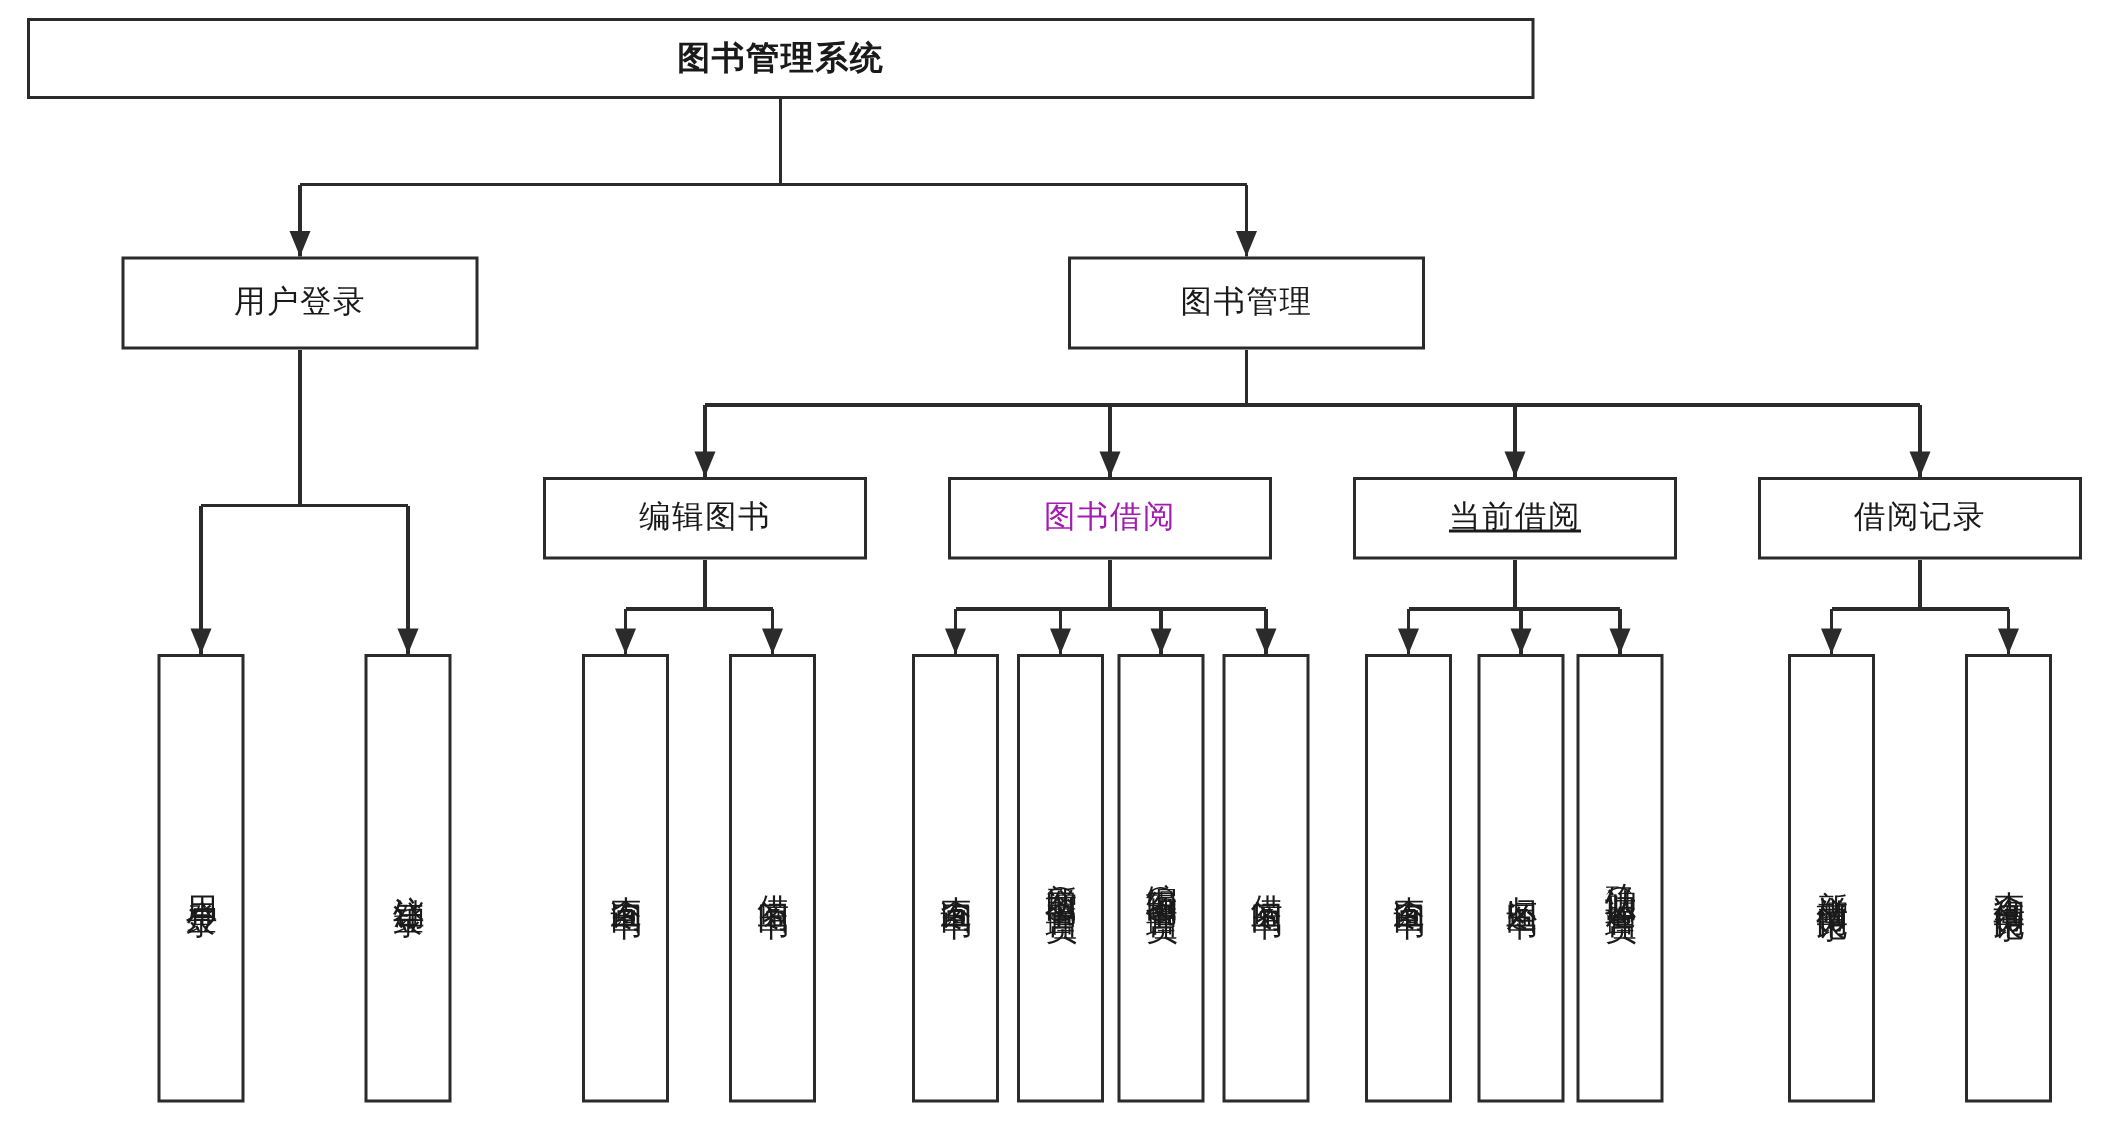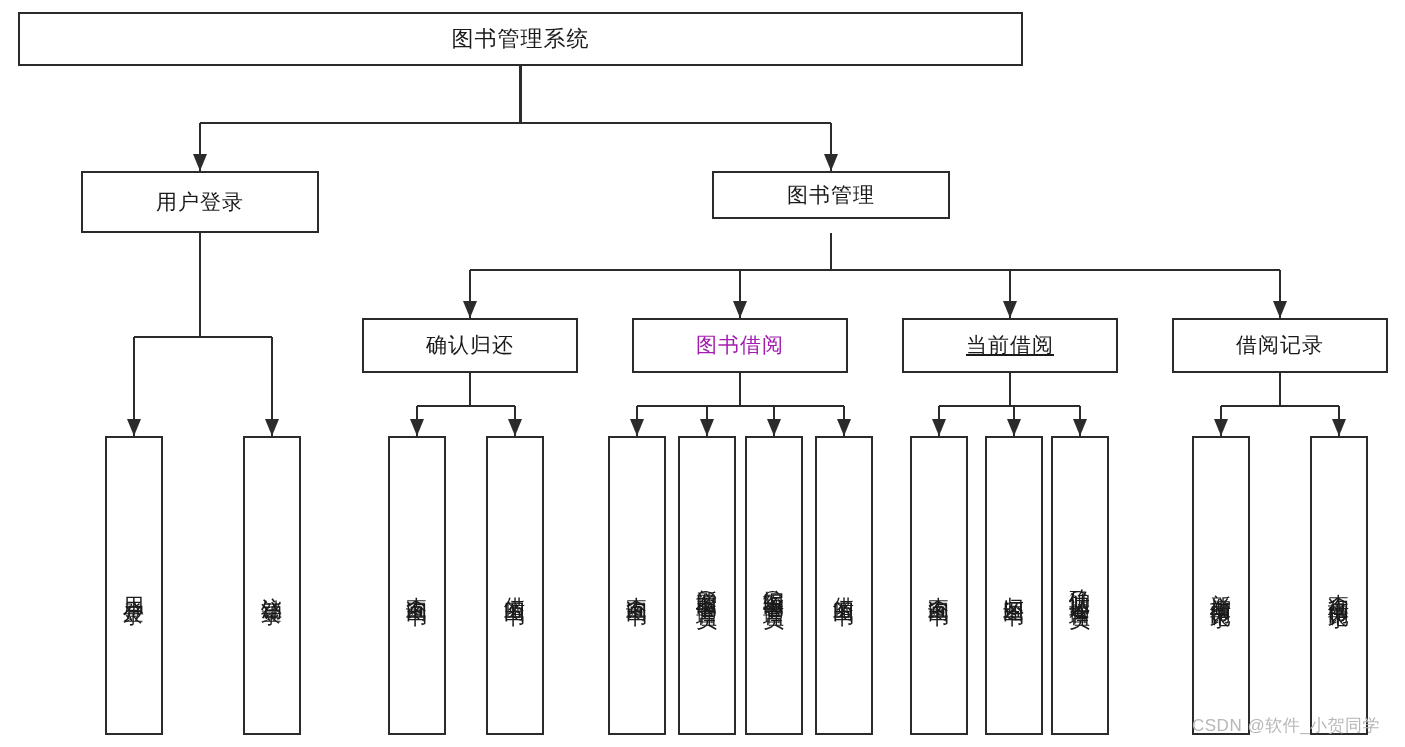--- a/index.html
+++ b/index.html
@@ -50,20 +50,21 @@
   }
   .node.vertical .node-label {
     writing-mode: vertical-rl;
     text-orientation: upright;
     font-size: 21px;
     letter-spacing: 3px;
     line-height: 1;
   }
   .node.root .node-label {
     font-size: 22px;
+    font-weight: bold;
   }
   .watermark {
     position: absolute;
     font-size: 17px;
     color: #b7b7b7;
     white-space: nowrap;
     letter-spacing: 0.5px;
     pointer-events: none;
   }
 </style>
@@ -125,25 +126,25 @@
       <line x1="1339" y1="406" x2="1339" y2="436" stroke="#2b2b2b" stroke-width="2.2" shape-rendering="crispEdges"></line>
       <path d="M 1332 419 L 1346 419 L 1339 436 Z" fill="#2b2b2b"></path>
     </svg>
   <div id="nodes">
       <div class="node horizontal root" style="left: 18px; top: 12px; width: 1005px; height: 54px; border-color: rgb(43, 43, 43); background: rgb(255, 255, 255); color: rgb(26, 26, 26);">
         <span class="node-label">图书管理系统</span>
       </div>
       <div class="node horizontal" style="left: 81px; top: 171px; width: 238px; height: 62px; border-color: rgb(43, 43, 43); background: rgb(255, 255, 255); color: rgb(26, 26, 26);">
         <span class="node-label">用户登录</span>
       </div>
-      <div class="node horizontal" style="left: 712px; top: 171px; width: 238px; height: 48px; border-color: rgb(43, 43, 43); background: rgb(255, 255, 255); color: rgb(26, 26, 26);">
+      <div class="node horizontal" style="left: 712px; top: 171px; width: 238px; height: 62px; border-color: rgb(43, 43, 43); background: rgb(255, 255, 255); color: rgb(26, 26, 26);">
         <span class="node-label">图书管理</span>
       </div>
       <div class="node horizontal" style="left: 362px; top: 318px; width: 216px; height: 55px; border-color: rgb(43, 43, 43); background: rgb(255, 255, 255); color: rgb(26, 26, 26);">
-        <span class="node-label">确认归还</span>
+        <span class="node-label">编辑图书</span>
       </div>
       <div class="node horizontal" style="left: 632px; top: 318px; width: 216px; height: 55px; border-color: rgb(43, 43, 43); background: rgb(255, 255, 255); color: #a21caf;">
         <span class="node-label">图书借阅</span>
       </div>
       <div class="node horizontal" style="left: 902px; top: 318px; width: 216px; height: 55px; border-color: rgb(43, 43, 43); background: rgb(255, 255, 255); color: rgb(26, 26, 26); text-decoration: underline;">
         <span class="node-label">当前借阅</span>
       </div>
       <div class="node horizontal" style="left: 1172px; top: 318px; width: 216px; height: 55px; border-color: rgb(43, 43, 43); background: rgb(255, 255, 255); color: rgb(26, 26, 26);">
         <span class="node-label">借阅记录</span>
       </div>
@@ -180,14 +181,13 @@
       <div class="node vertical" style="left: 1051px; top: 436px; width: 58px; height: 299px; border-color: rgb(43, 43, 43); background: rgb(255, 255, 255); color: rgb(26, 26, 26);">
         <span class="node-label">确认归还（管理员）</span>
       </div>
       <div class="node vertical" style="left: 1192px; top: 436px; width: 58px; height: 299px; border-color: rgb(43, 43, 43); background: rgb(255, 255, 255); color: rgb(26, 26, 26);">
         <span class="node-label">新增借阅记录</span>
       </div>
       <div class="node vertical" style="left: 1310px; top: 436px; width: 58px; height: 299px; border-color: rgb(43, 43, 43); background: rgb(255, 255, 255); color: rgb(26, 26, 26);">
         <span class="node-label">查询借阅记录</span>
       </div>
     </div>
-  <div class="watermark" style="left: 1192px; top: 714px; color: rgb(183, 183, 183);">CSDN @软件_小贺同学</div>
 </div>
 
 </body></html>

